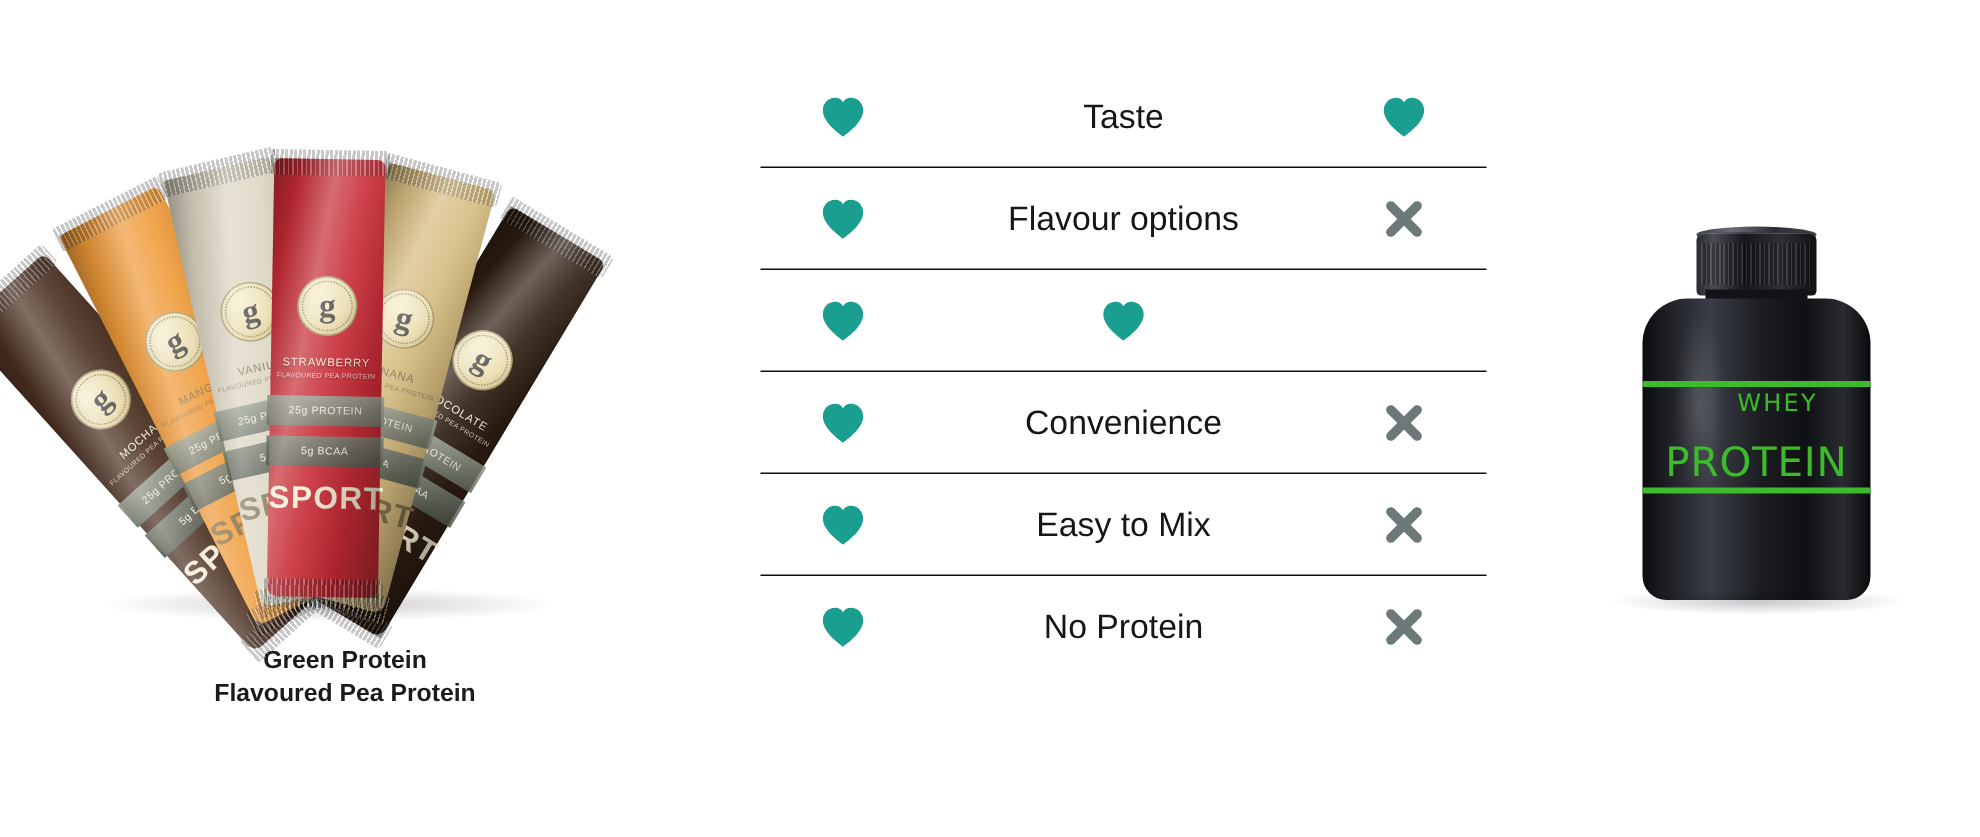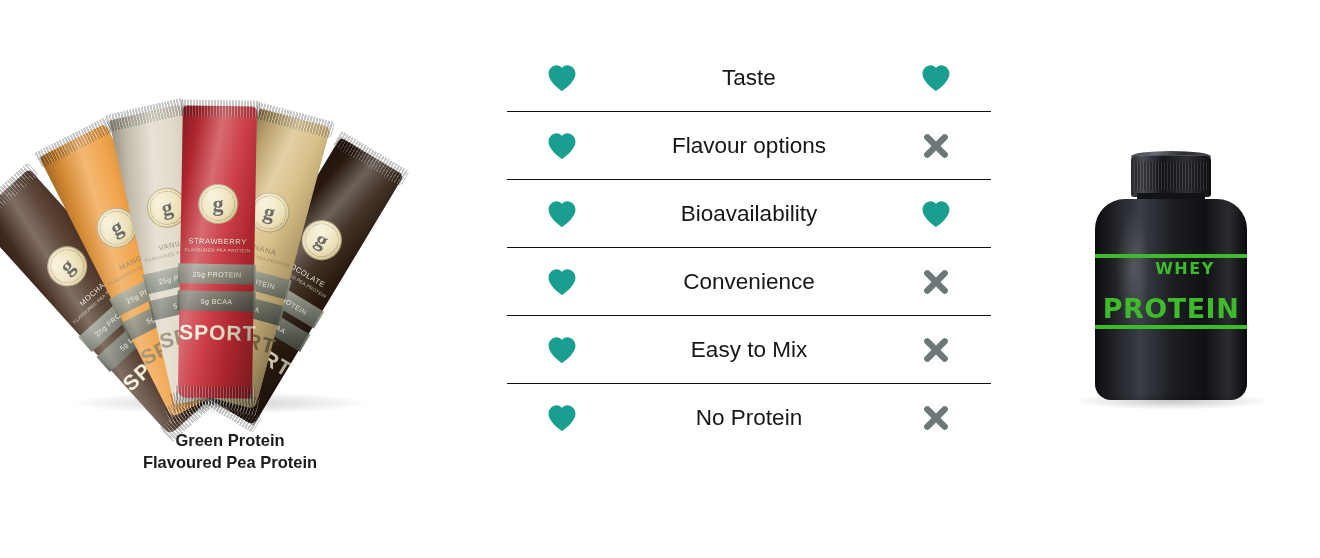--- a/index.html
+++ b/index.html
@@ -286,21 +286,21 @@
   .tub .stripe.s1 { top: 55px; }
   .tub .stripe.s2 { top: 126px; }
   .tub .label-text {
     position: absolute;
     left: 0;
     right: 0;
     top: 62px;
     text-align: center;
     color: #3dbb2a;
     font-family: "DejaVu Sans", sans-serif;
-    font-weight: bold;
+    font-weight: normal;
     line-height: 1;
   }
   .tub .label-text .whey {
     display: block;
     font-size: 16px;
     letter-spacing: 1.5px;
     margin-left: 28px;
   }
   .tub .label-text .protein {
     display: block;
@@ -463,21 +463,20 @@
             </g>
           </svg>
         </div>
       </div>
       <div class="row" style="border-bottom-color: rgb(17, 17, 17);">
         <div class="mark">
           <svg class="heart-ico" viewBox="0 0 32 30">
             <path fill="#1a9e8f" d="M16 29 C16 29 1.6 19.6 1.6 10.4 C1.6 5.1 5.6 1.3 10.3 1.3 C13.1 1.3 15.1 2.8 16 4.4 C16.9 2.8 18.9 1.3 21.7 1.3 C26.4 1.3 30.4 5.1 30.4 10.4 C30.4 19.6 16 29 16 29 Z"></path>
           </svg>
         </div>
-        <div class="label">Bioavailability</div>
         <div class="mark">
           <svg class="heart-ico" viewBox="0 0 32 30">
             <path fill="#1a9e8f" d="M16 29 C16 29 1.6 19.6 1.6 10.4 C1.6 5.1 5.6 1.3 10.3 1.3 C13.1 1.3 15.1 2.8 16 4.4 C16.9 2.8 18.9 1.3 21.7 1.3 C26.4 1.3 30.4 5.1 30.4 10.4 C30.4 19.6 16 29 16 29 Z"></path>
           </svg>
         </div>
       </div>
       <div class="row" style="border-bottom-color: rgb(17, 17, 17);">
         <div class="mark">
           <svg class="heart-ico" viewBox="0 0 32 30">
             <path fill="#1a9e8f" d="M16 29 C16 29 1.6 19.6 1.6 10.4 C1.6 5.1 5.6 1.3 10.3 1.3 C13.1 1.3 15.1 2.8 16 4.4 C16.9 2.8 18.9 1.3 21.7 1.3 C26.4 1.3 30.4 5.1 30.4 10.4 C30.4 19.6 16 29 16 29 Z"></path>

